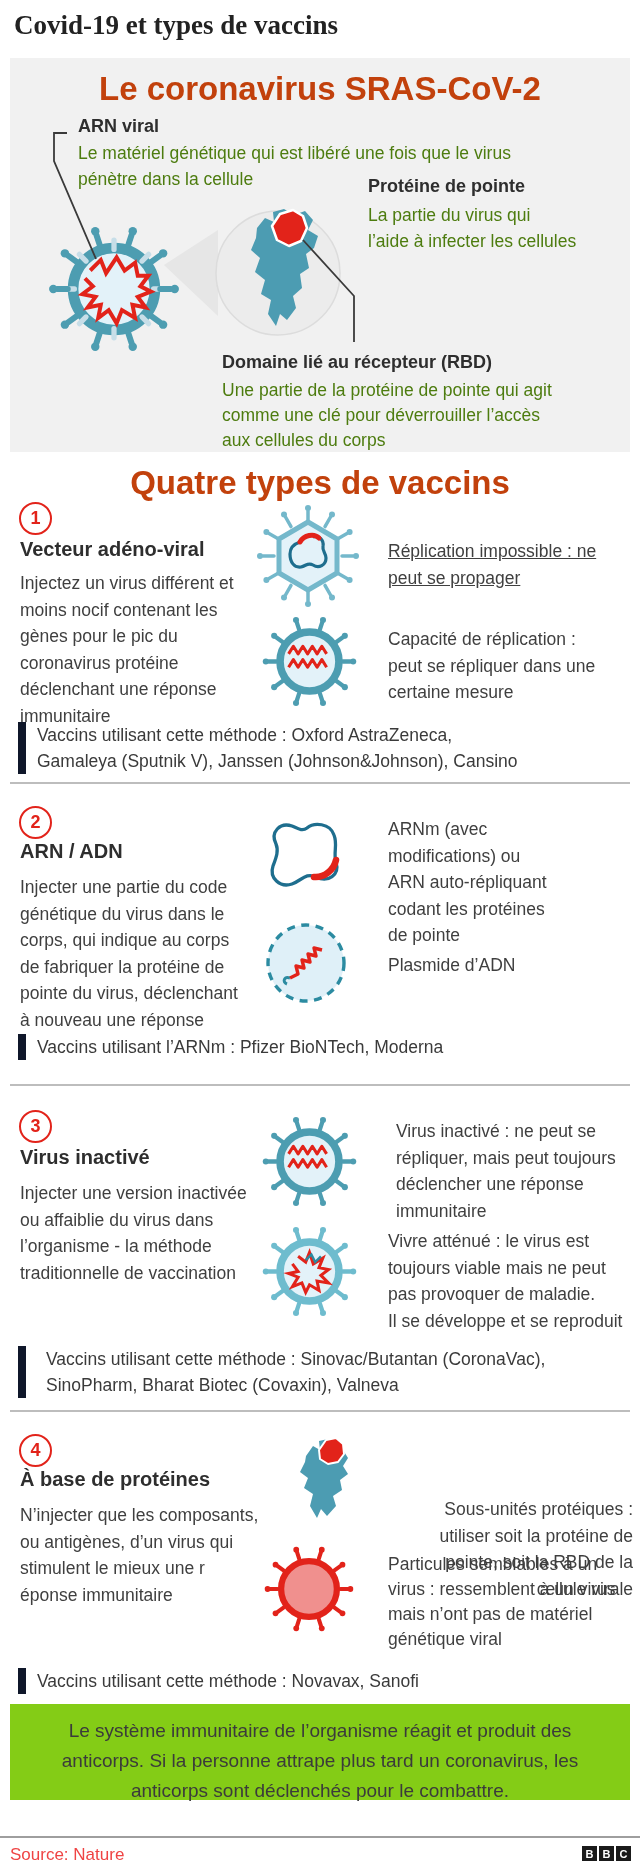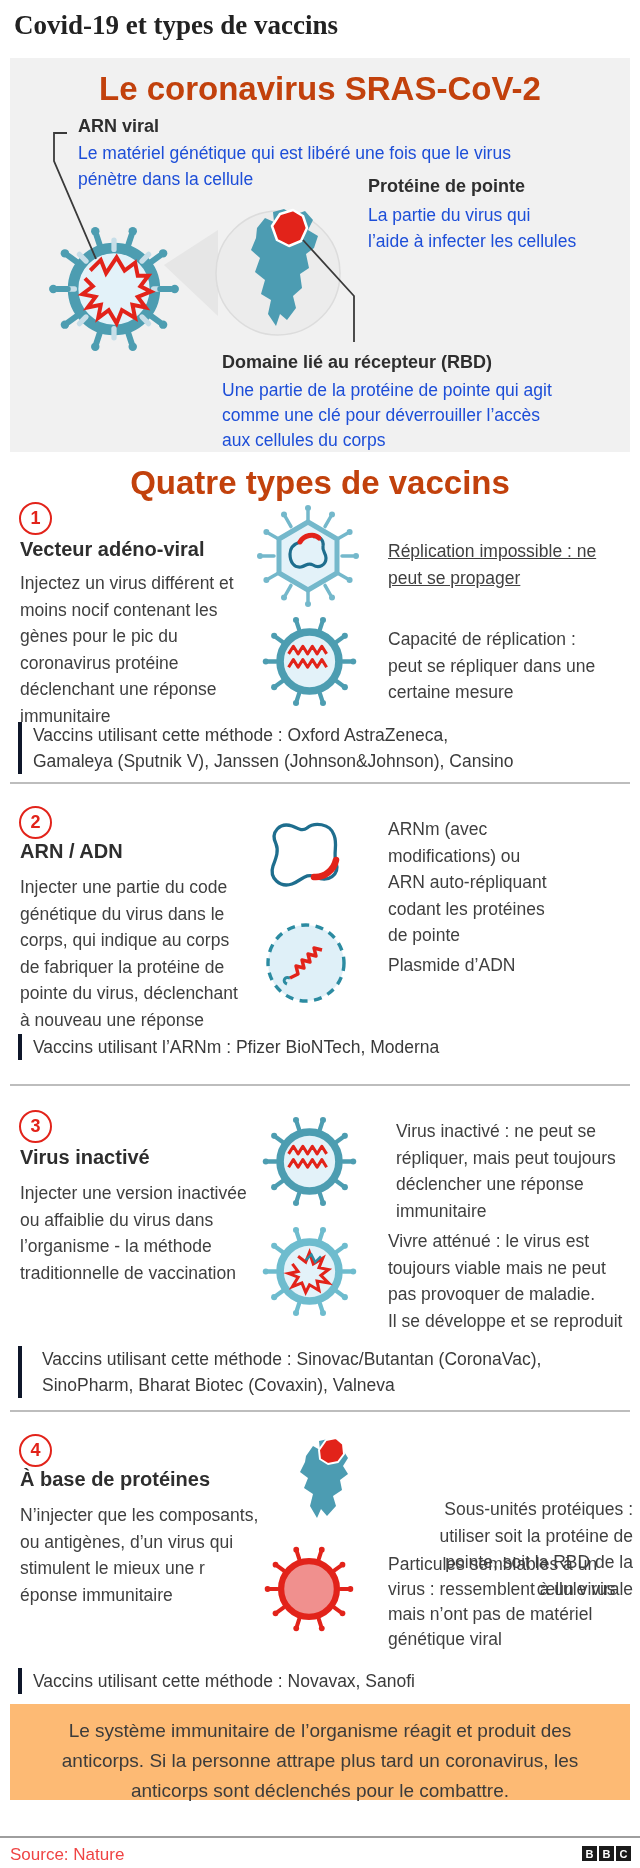--- a/index.html
+++ b/index.html
@@ -4,29 +4,29 @@
 <style>
   html,body{margin:0;padding:0;}
   body{width:640px;height:1868px;position:relative;background:#fff;
        font-family:"Liberation Sans",sans-serif;color:#3f3f3f;}
   .abs{position:absolute;}
   .ml{white-space:pre-line;}
   .pagetitle{font-family:"Liberation Serif",serif;font-weight:bold;font-size:27px;color:#222;}
   .panel{background:#f1f1f1;}
   .tealhead{color:#c2410c;font-weight:bold;font-size:33px;text-align:center;}
   .lbl{font-weight:bold;font-size:18px;color:#2e2e2e;}
-  .body17{font-size:17.5px;line-height:26px;color:#1d4ed8;}
+  .body17{font-size:17.5px;line-height:26px;color:#4d7c0f;}
   .secname{font-weight:bold;font-size:20px;color:#2e2e2e;}
   .secbody{font-size:17.5px;line-height:26.5px;}
   .rightcol{font-size:17.5px;line-height:26.5px;}
   .numcircle{width:29px;height:29px;border:2.5px solid #e2231a;border-radius:50%;
     color:#e2231a;font-weight:bold;font-size:18px;display:flex;align-items:center;justify-content:center;}
-  .callout{border-left:4px solid #0f172a;padding-left:11px;font-size:17.5px;line-height:26px;color:#3a3a3a;}
+  .callout{border-left:8px solid #0f172a;padding-left:11px;font-size:17.5px;line-height:26px;color:#3a3a3a;}
   .divider{height:2px;background:#bdbdbd;}
-  .summary{background:#fdba74;text-align:center;font-size:19px;line-height:30px;color:#3b3b3b;}
+  .summary{background:#84cc16;text-align:center;font-size:19px;line-height:30px;color:#3b3b3b;}
   .source{font-size:17px;color:#ef4444;}
   .bbc{display:flex;gap:2px;}
   .bbc span{width:15px;height:15px;background:#1a1a1a;color:#fff;font-weight:bold;font-size:11px;
     display:flex;align-items:center;justify-content:center;}
   svg{display:block;}
 </style>
 </head>
 <body>
 
 <svg width="0" height="0" style="position:absolute" aria-hidden="true">

